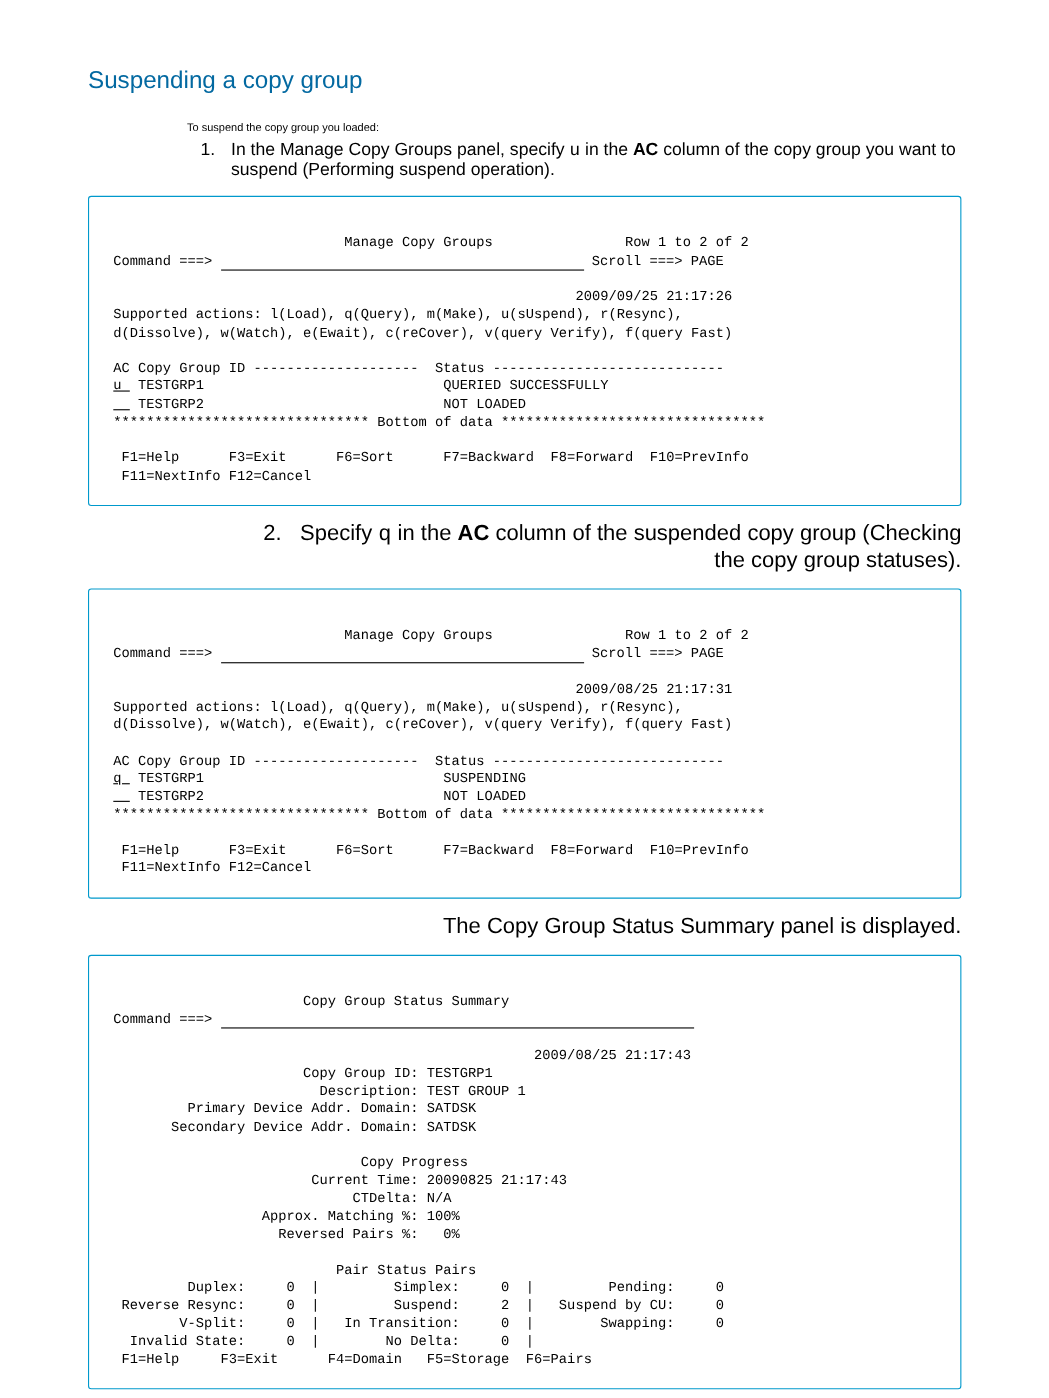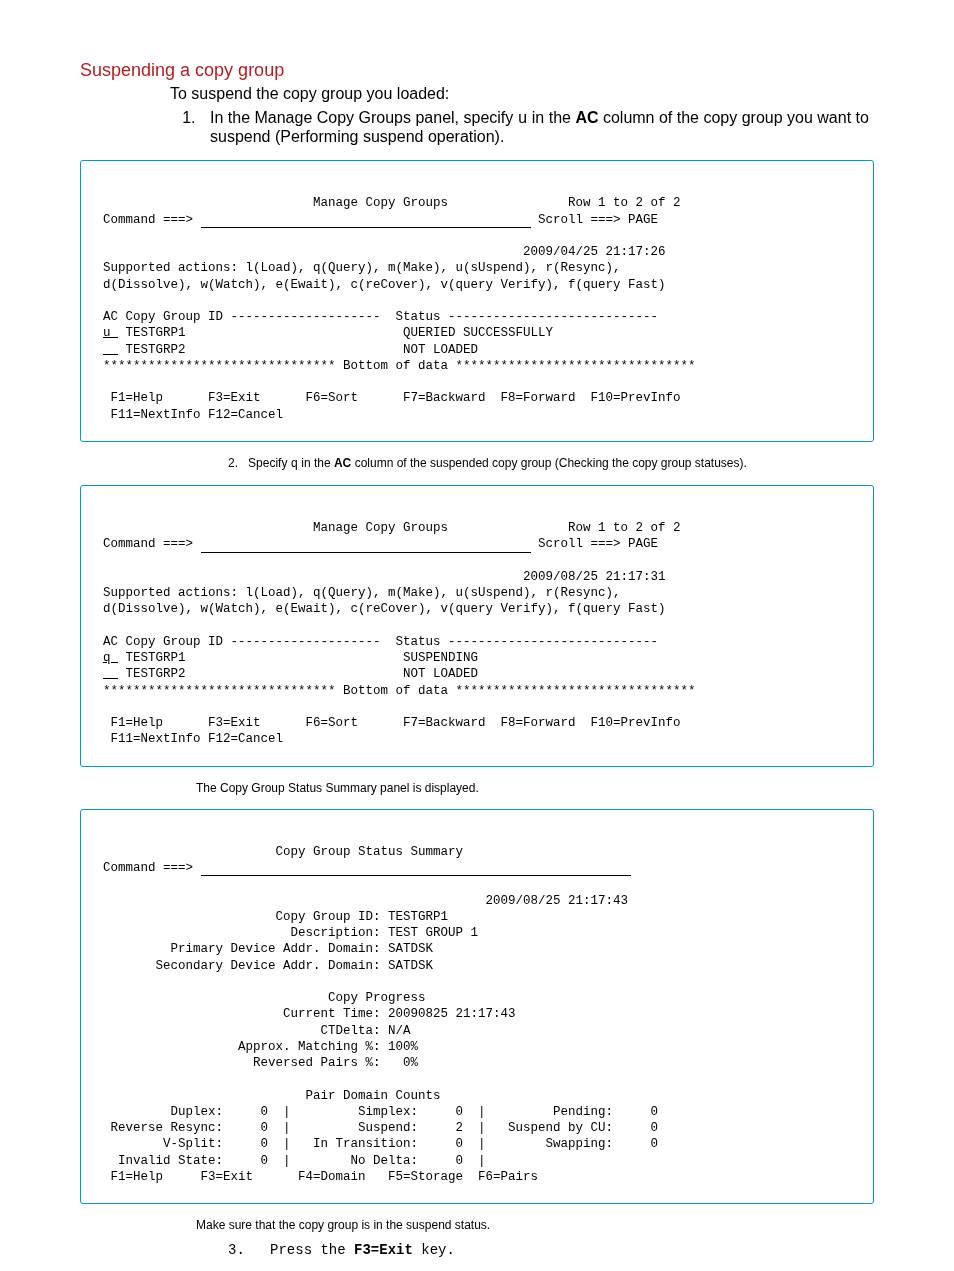--- a/index.html
+++ b/index.html
@@ -4,29 +4,29 @@
 <style>
   body {
     font-family: Arial, Helvetica, sans-serif;
     font-size: 14px;
     color: #000;
     margin: 0;
     padding: 60px 80px 40px 80px;
     background: #fff;
   }
   h2 {
-    color: #b91c1c;
+    color: #0369a1;
     font-weight: normal;
-    font-size: 18px;
-    margin: 0 0 4px 0;
+    font-size: 22px;
+    margin: 0 0 25px 0;
   }
   .intro {
     margin-left: 90px;
     margin-bottom: 6px;
-    font-size: 16px;
+    font-size: 10px;
   }
   ol.steps {
     margin: 0 0 0 120px;
     padding: 0;
     font-size: 16px;
   }
   ol.steps > li {
     margin-bottom: 6px;
     padding-left: 10px;
   }
@@ -61,21 +61,22 @@
     vertical-align: bottom;
     height: 12px;
   }
   .ac-cell {
     text-decoration: underline;
   }
   .step-text {
     margin-left: 148px;
     margin-top: 12px;
     margin-bottom: 6px;
-    font-size: 12px;
+    font-size: 20px;
+    text-align: right;
   }
   .step-text-plain {
     margin-left: 90px;
     margin-top: 10px;
     margin-bottom: 4px;
     font-size: 14px;
   }
 </style>
 </head>
 <body>
@@ -87,21 +88,21 @@
 <ol class="steps">
   <li>
     <span>In the Manage Copy Groups panel, specify </span><span class="mono-u">u</span><span> in the </span><span class="bold">AC</span><span> column of the copy group you want to suspend (Performing suspend operation).</span>
   </li>
 </ol>
 
 <div class="terminal">
 <span>                            Manage Copy Groups                Row 1 to 2 of 2</span>
 <span>Command ===&gt; </span><span class="underline-field"></span><span> Scroll ===&gt; PAGE</span>
 
-<span>                                                        2009/04/25 21:17:26</span>
+<span>                                                        2009/09/25 21:17:26</span>
 <span>Supported actions: l(Load), q(Query), m(Make), u(sUspend), r(Resync),</span>
 <span>d(Dissolve), w(Watch), e(Ewait), c(reCover), v(query Verify), f(query Fast)</span>
 
 <span>AC Copy Group ID --------------------  Status ----------------------------</span>
 <span class="ac-cell">u </span><span> TESTGRP1                             QUERIED SUCCESSFULLY</span>
 <span class="ac-cell">  </span><span> TESTGRP2                             NOT LOADED</span>
 <span>******************************* Bottom of data ********************************</span>
 
 <span> F1=Help      F3=Exit      F6=Sort      F7=Backward  F8=Forward  F10=PrevInfo</span>
 <span> F11=NextInfo F12=Cancel</span>
@@ -139,21 +140,21 @@
 <span>                         Description: TEST GROUP 1</span>
 <span>         Primary Device Addr. Domain: SATDSK</span>
 <span>       Secondary Device Addr. Domain: SATDSK</span>
 
 <span>                              Copy Progress</span>
 <span>                        Current Time: 20090825 21:17:43</span>
 <span>                             CTDelta: N/A</span>
 <span>                  Approx. Matching %: 100%</span>
 <span>                    Reversed Pairs %:   0%</span>
 
-<span>                           Pair Domain Counts</span>
+<span>                           Pair Status Pairs</span>
 <span>         Duplex:     0  |         Simplex:     0  |         Pending:     0</span>
 <span> Reverse Resync:     0  |         Suspend:     2  |   Suspend by CU:     0</span>
 <span>        V-Split:     0  |   In Transition:     0  |        Swapping:     0</span>
 <span>  Invalid State:     0  |        No Delta:     0  |</span>
 <span> F1=Help     F3=Exit      F4=Domain   F5=Storage  F6=Pairs</span>
 </div>
 
 <div class="step-text" style="margin-left:116px;">Make sure that the copy group is in the suspend status.</div>
 
 <div class="step-text-plain" style="margin-left:148px;font-family:Liberation Mono, monospace;">

